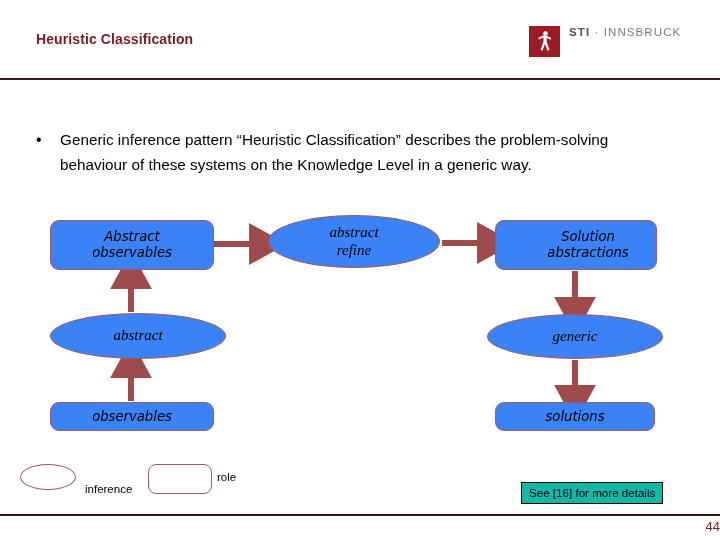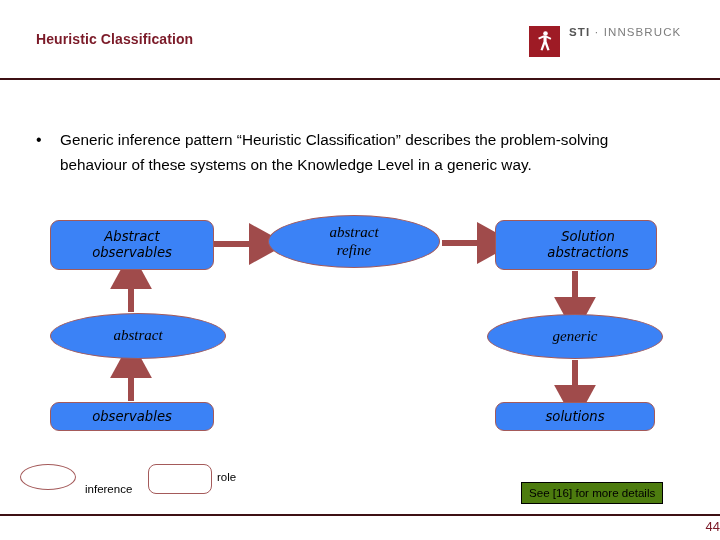--- a/index.html
+++ b/index.html
@@ -156,21 +156,21 @@
     color: #000;
   }
 
   
   #footnote-box {
     position: absolute;
     left: 521px;
     top: 482px;
     padding: 3px 7px 4px 7px;
     border: 1px solid #000;
-    background: #4d7c0f;
+    background: #14b8a6;
     font-size: 11.6px;
     color: #000;
     white-space: nowrap;
   }
   #footer-rule {
     position: absolute;
     left: 0;
     top: 514px;
     width: 720px;
     height: 2px;

